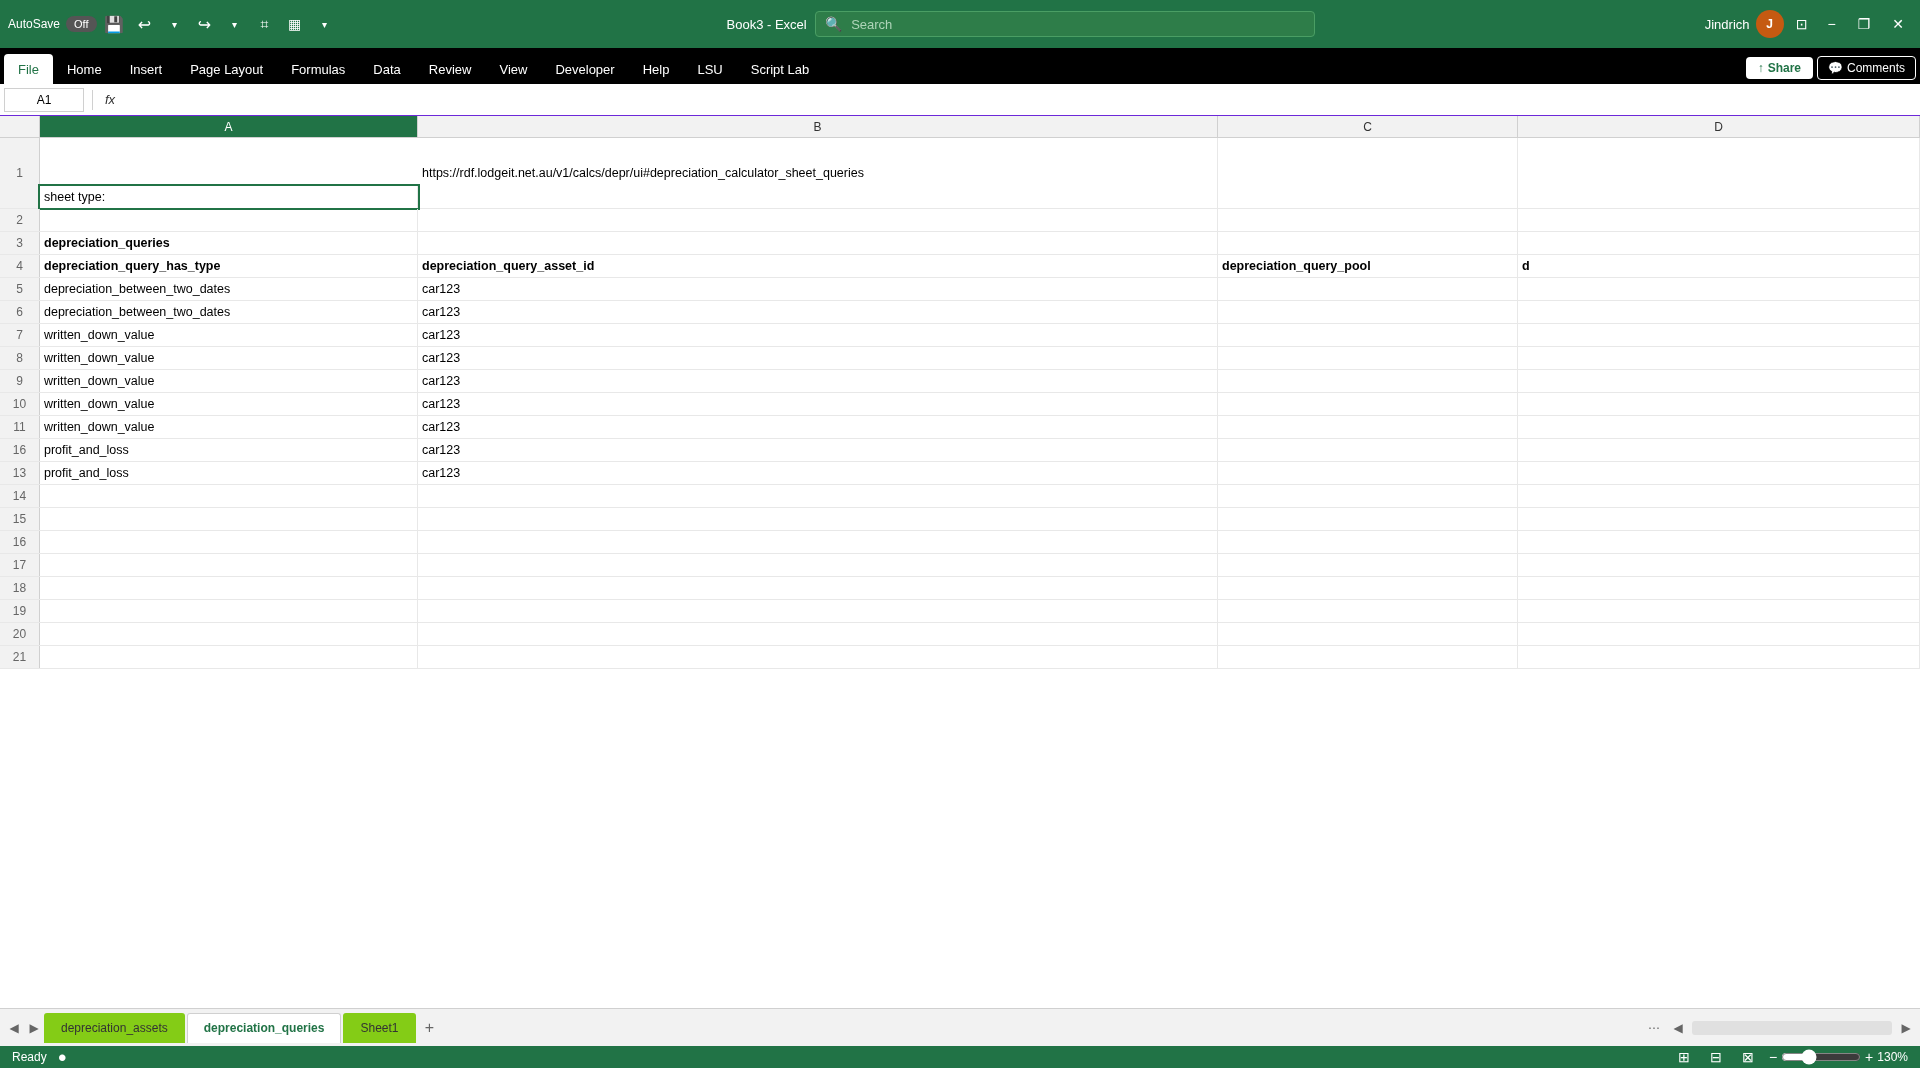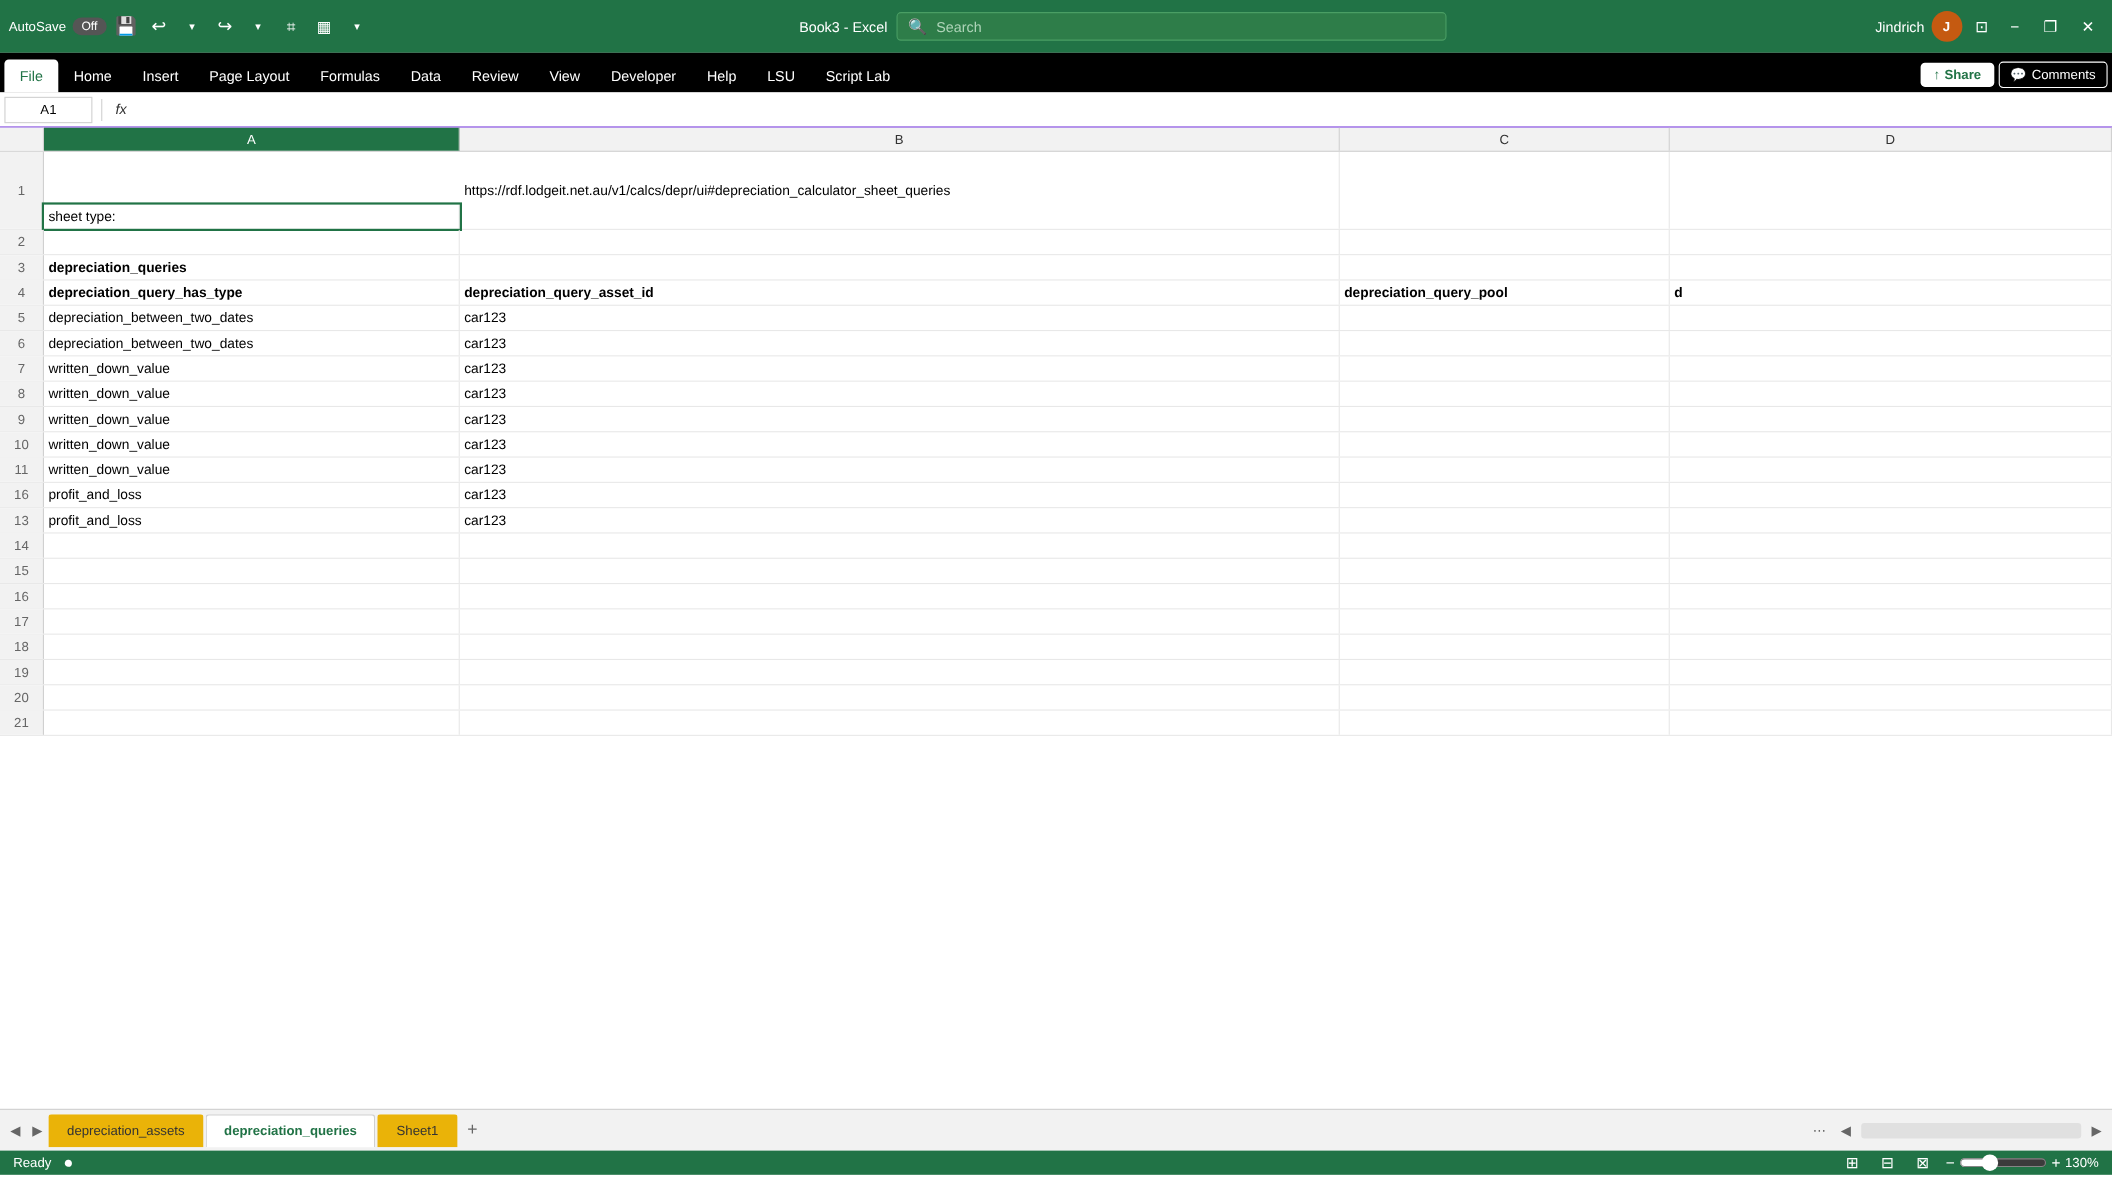--- a/index.html
+++ b/index.html
@@ -245,21 +245,21 @@
     }
     .sheet-tab {
       padding: 6px 16px;
       font-size: 12px;
       color: #333;
       cursor: pointer;
       border: 1px solid transparent;
       border-bottom: none;
       margin-right: 2px;
       border-radius: 3px 3px 0 0;
-      background: #eab308;
+      background: #84cc16;
       height: 30px;
       display: flex;
       align-items: center;
     }
     .sheet-tab.active {
       background: #fff;
       border-color: #d0d0d0;
       font-weight: 600;
       color: #217346;
     }

